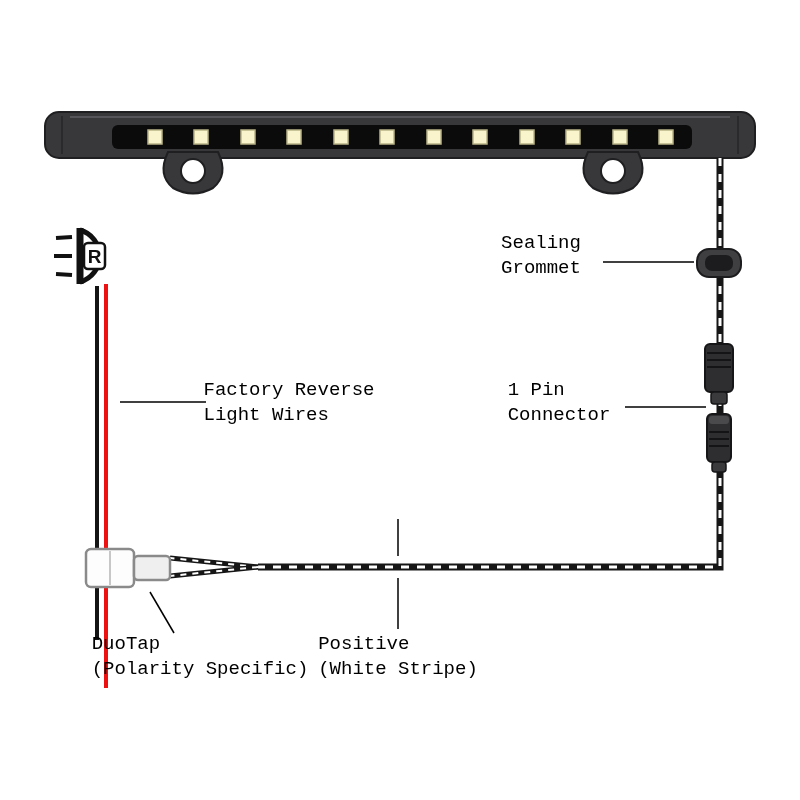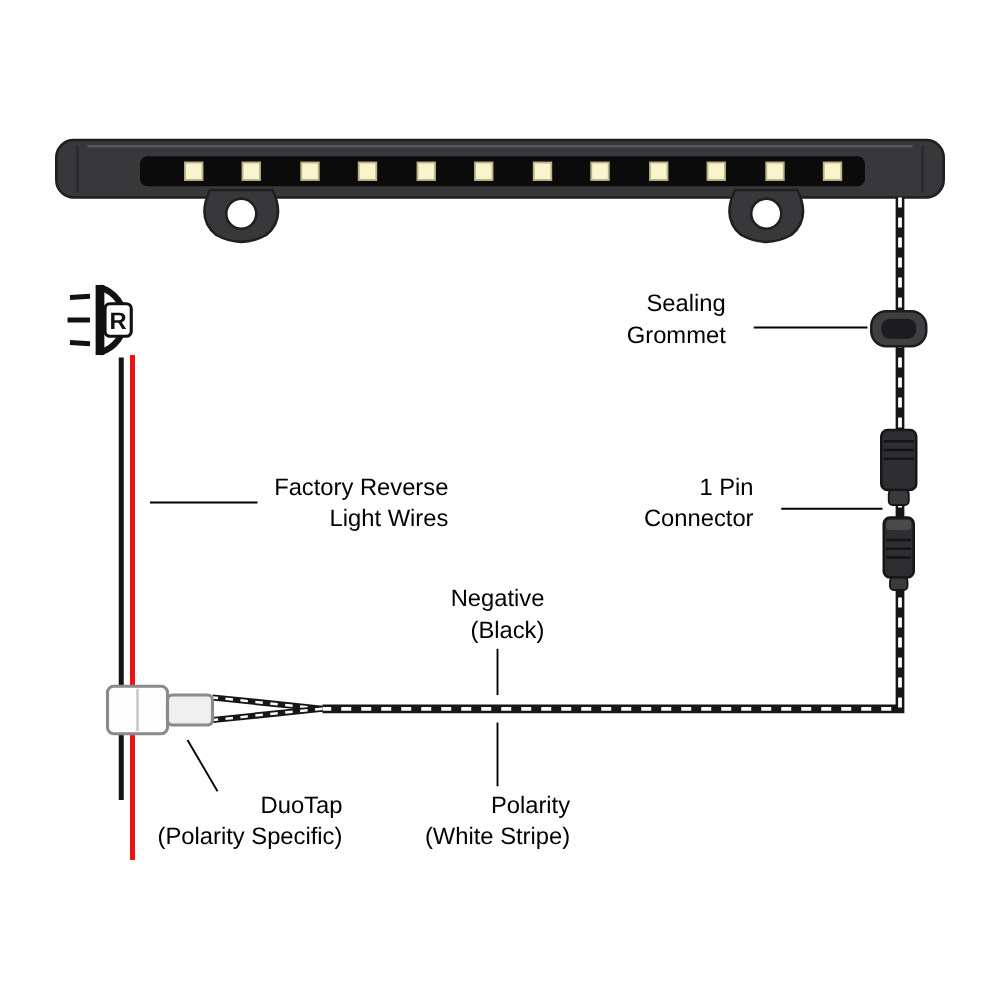--- a/index.html
+++ b/index.html
@@ -4,22 +4,23 @@
 <style>
   html,body{margin:0;padding:0;}
   body{
     width:800px;height:800px;background:#ffffff;position:relative;overflow:hidden;
     font-family:"Liberation Sans", sans-serif;
   }
   .stage{position:absolute;left:0;top:0;width:800px;height:800px;}
   svg.diagram{position:absolute;left:0;top:0;}
   .label{
     position:absolute;transform:translate(-50%,-50%);
-    font-size:19px;line-height:25px;color:#000;text-align:right;
+    font-size:19px;line-height:25px;color:#000;text-align:left;
     white-space:pre-line;
+    font-family:Liberation Mono, monospace;
   }
   .lbl-sealing{left:541px;top:256px;}
   .lbl-twopin{left:559px;top:403px;}
   .lbl-factory{left:289px;top:403px;}
   .lbl-negative{left:398px;top:492px;}
   .lbl-positive{left:398px;top:657px;}
   .lbl-duotap{left:200px;top:657px;}
 </style>
 </head>
 <body>
@@ -119,20 +120,18 @@
     <line x1="398" y1="629" x2="398" y2="578" stroke="#000" stroke-width="1.5"></line>
     <line x1="174" y1="633" x2="150" y2="592" stroke="#000" stroke-width="1.5"></line>
   </svg>
 
   <div class="label lbl-sealing">Sealing
 Grommet</div>
   <div class="label lbl-twopin">1 Pin
 Connector</div>
   <div class="label lbl-factory">Factory Reverse
 Light Wires</div>
-  <div class="label lbl-negative">Negative
-(Black)</div>
-  <div class="label lbl-positive">Polarity
+  <div class="label lbl-positive">Positive
 (White Stripe)</div>
   <div class="label lbl-duotap">DuoTap
 (Polarity Specific)</div>
 
 </div>
 
 </body></html>

